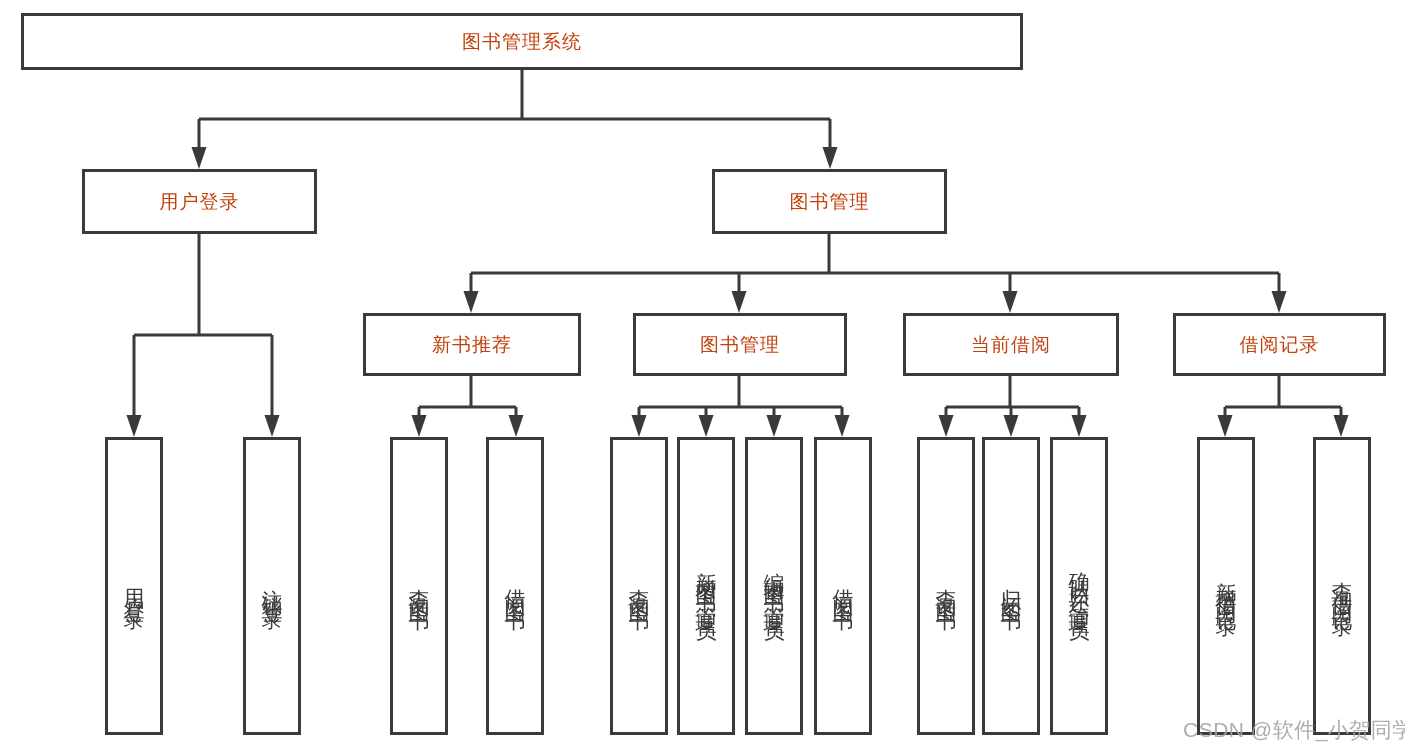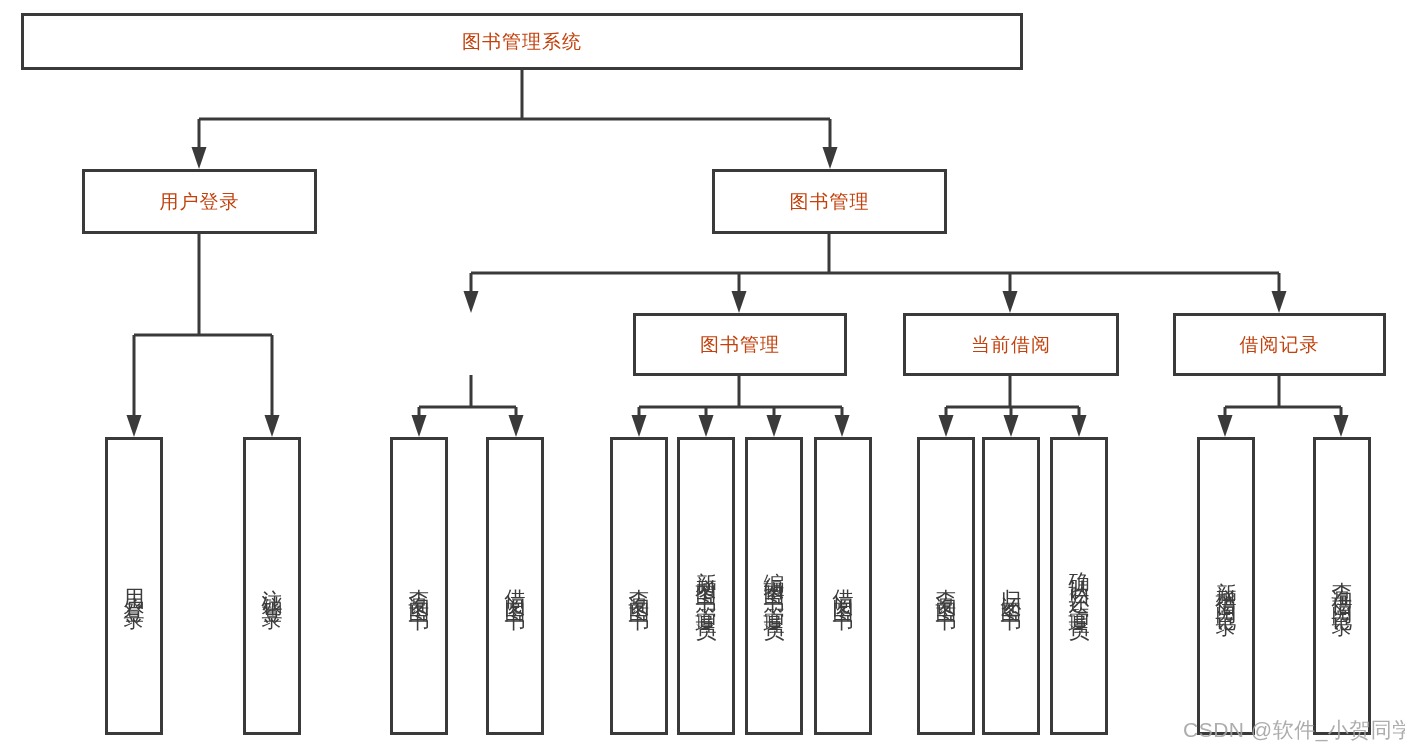--- a/index.html
+++ b/index.html
@@ -73,20 +73,23 @@
     <span class="hlabel">图书管理系统</span>
   </div>
 
   <div class="node" style="left:82px;top:169px;width:235px;height:65px;">
     <span class="hlabel">用户登录</span>
   </div>
   <div class="node" style="left:712px;top:169px;width:235px;height:65px;">
     <span class="hlabel">图书管理</span>
   </div>
 
+  <div class="node" style="left:363px;top:313px;width:218px;height:63px;">
+    <span class="hlabel">新书推荐</span>
+  </div>
   <div class="node" style="left:633px;top:313px;width:214px;height:63px;">
     <span class="hlabel">图书管理</span>
   </div>
   <div class="node" style="left:903px;top:313px;width:216px;height:63px;">
     <span class="hlabel">当前借阅</span>
   </div>
   <div class="node" style="left:1173px;top:313px;width:213px;height:63px;">
     <span class="hlabel">借阅记录</span>
   </div>
 

